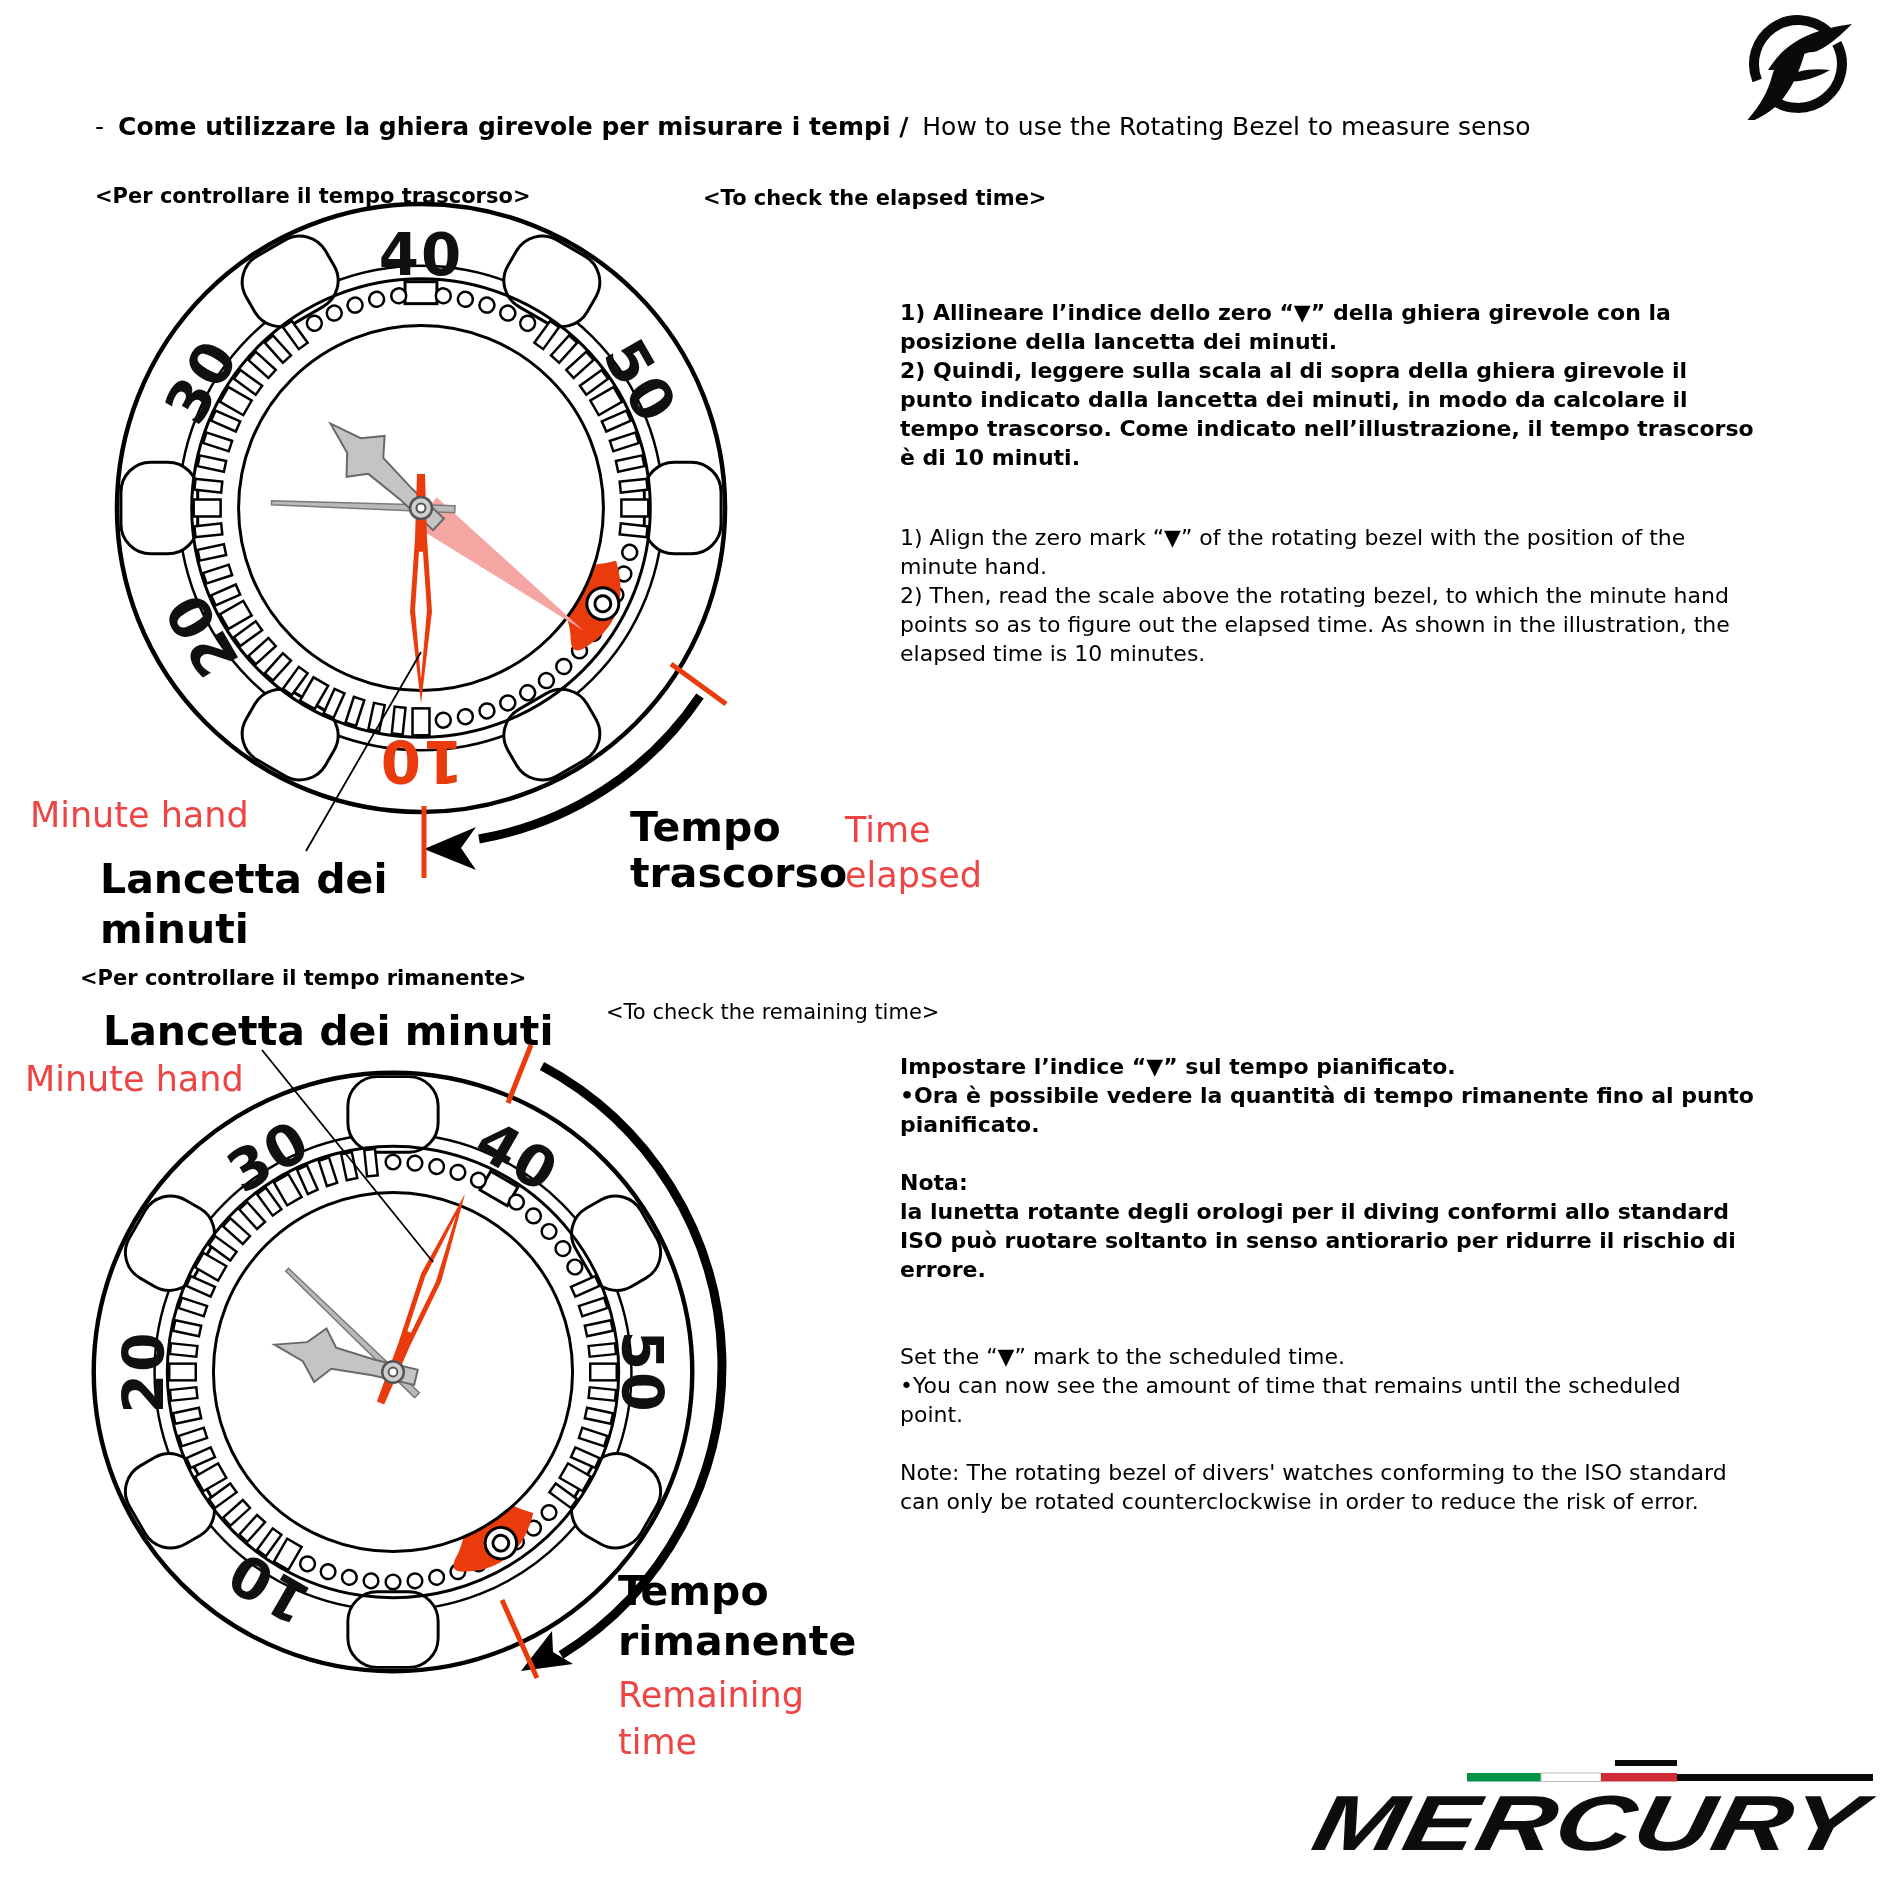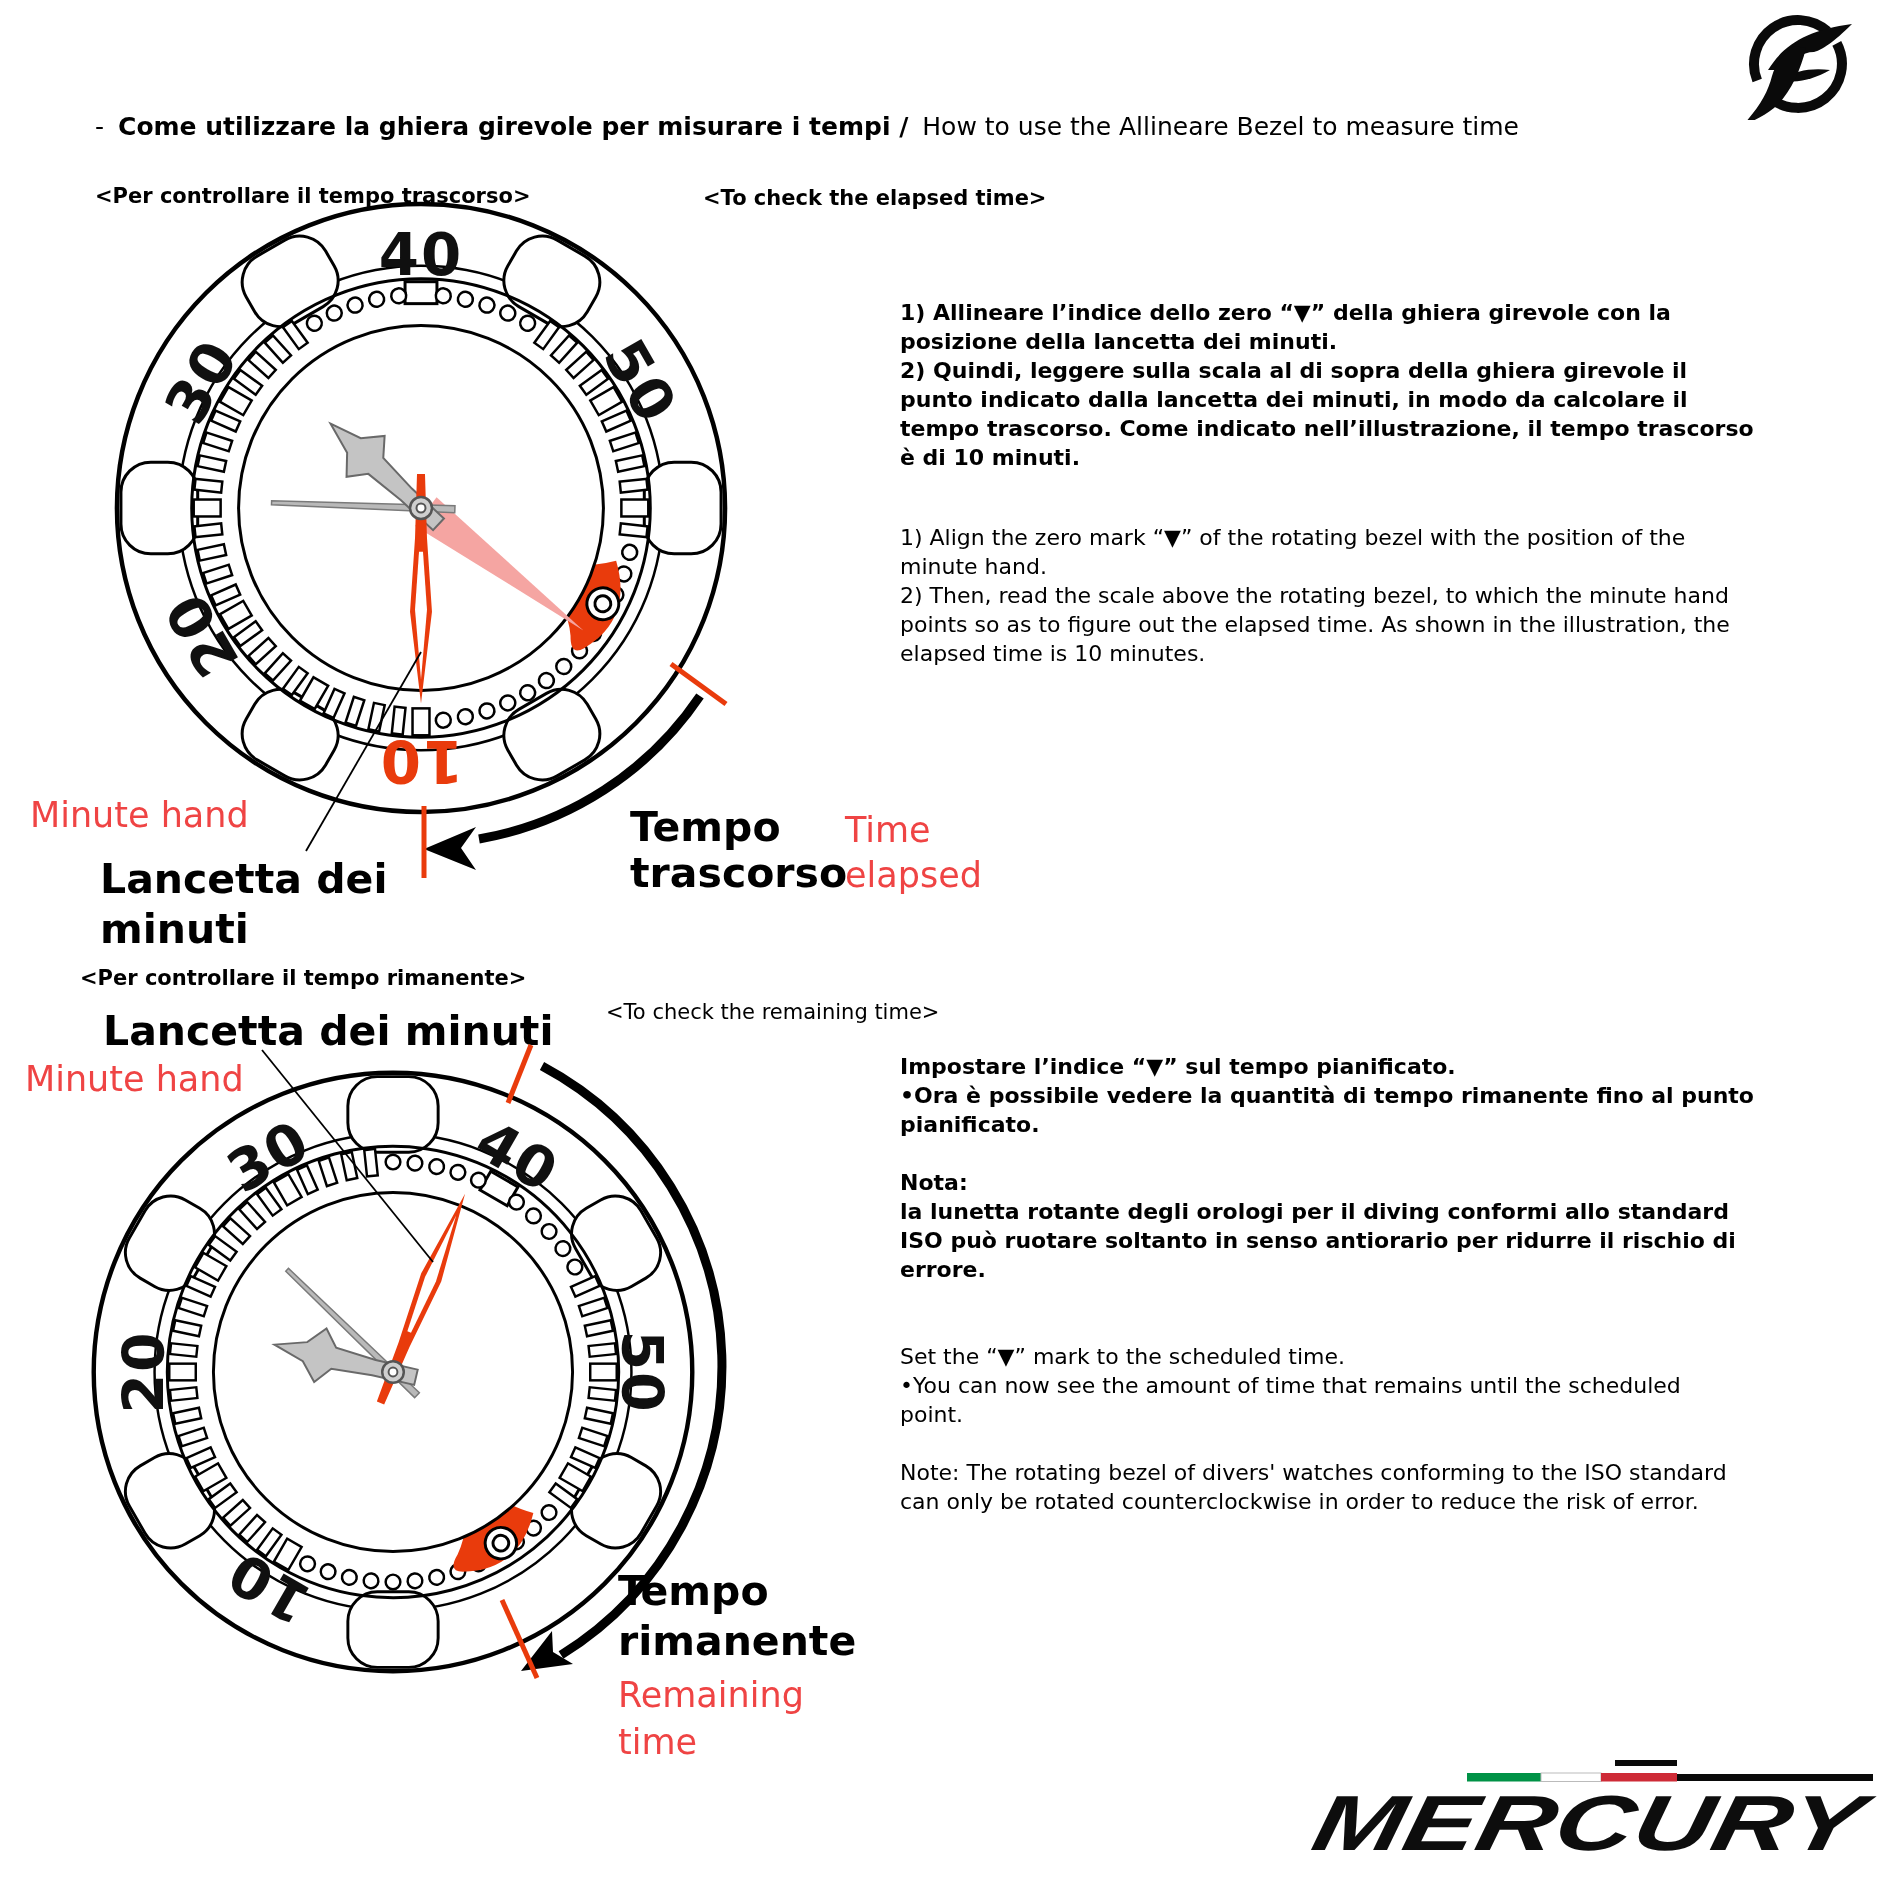--- a/index.html
+++ b/index.html
@@ -17,21 +17,21 @@
   svg{display:block;}
 </style>
 </head>
 <body>
 
 <div class="page">
 
   <div class="abs hdr" style="left:95px;top:112px;">
     <span>-</span>
     <span class="b">Come utilizzare la ghiera girevole per misurare i tempi /</span>
-    <span>How to use the Allineare Bezel to measure time</span>
+    <span>How to use the Rotating Bezel to measure senso</span>
   </div>
 
   <svg class="abs" style="left:1742px;top:8px;" width="112" height="112" viewBox="-56 -56 112 112">
     <path d="M 38.8 -20.7 A 44 44 0 0 1 -29.4 32.7" fill="none" stroke="#0a0a0a" stroke-width="10"></path>
     <path d="M -40.8 16.5 A 44 44 0 0 1 29.4 -32.7" fill="none" stroke="#0a0a0a" stroke-width="10"></path>
     <path d="M -30 6 C -14 -20 10 -34 54 -40 C 36 -22 24 -14 16 -12 C 4 -12 -6 -4 -12 6 Z" fill="#0a0a0a"></path>
     <path d="M -18 16 C -2 6 14 4 32 6 C 16 15 0 20 -18 16 Z" fill="#0a0a0a"></path>
     <path d="M 8 -16 C 2 8 -8 30 -24 44 C -34 52 -46 58 -54 60 C -38 42 -30 28 -26 12 C -22 -2 -12 -12 -4 -18 Z" fill="#0a0a0a"></path>
   </svg>
 

